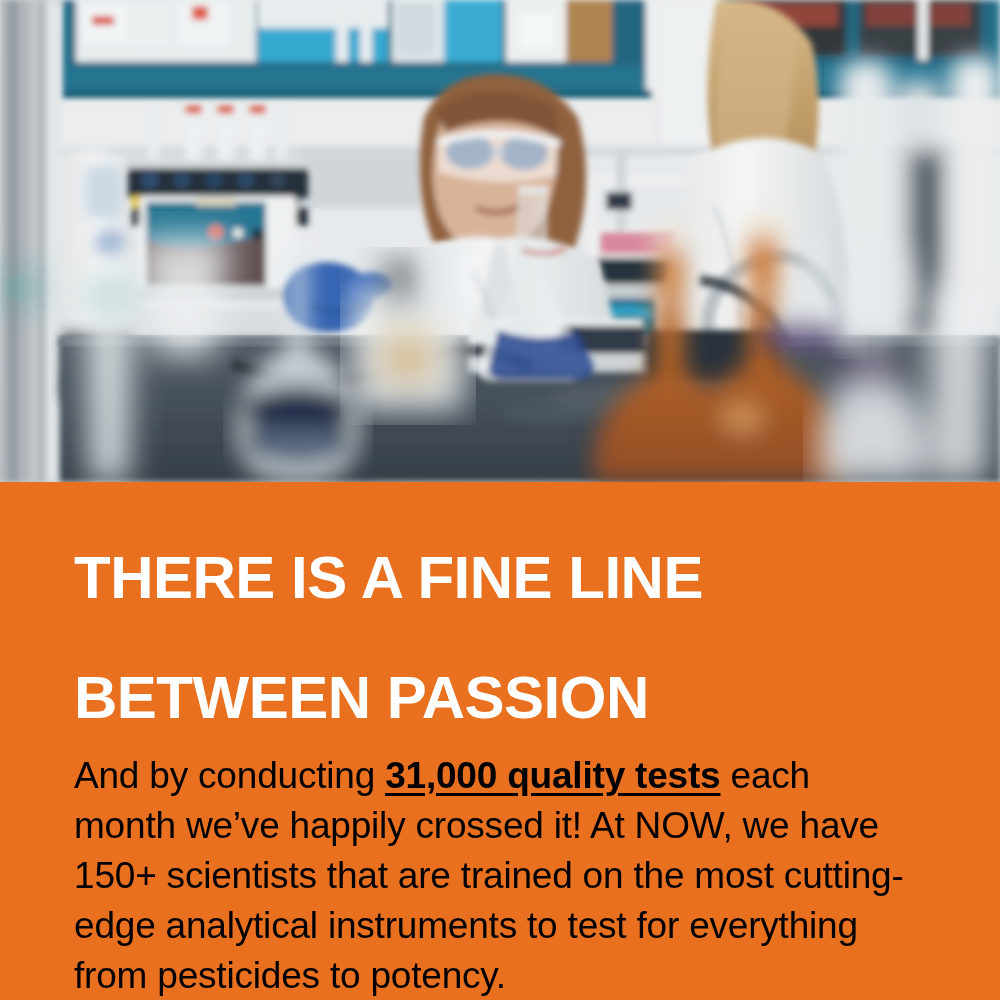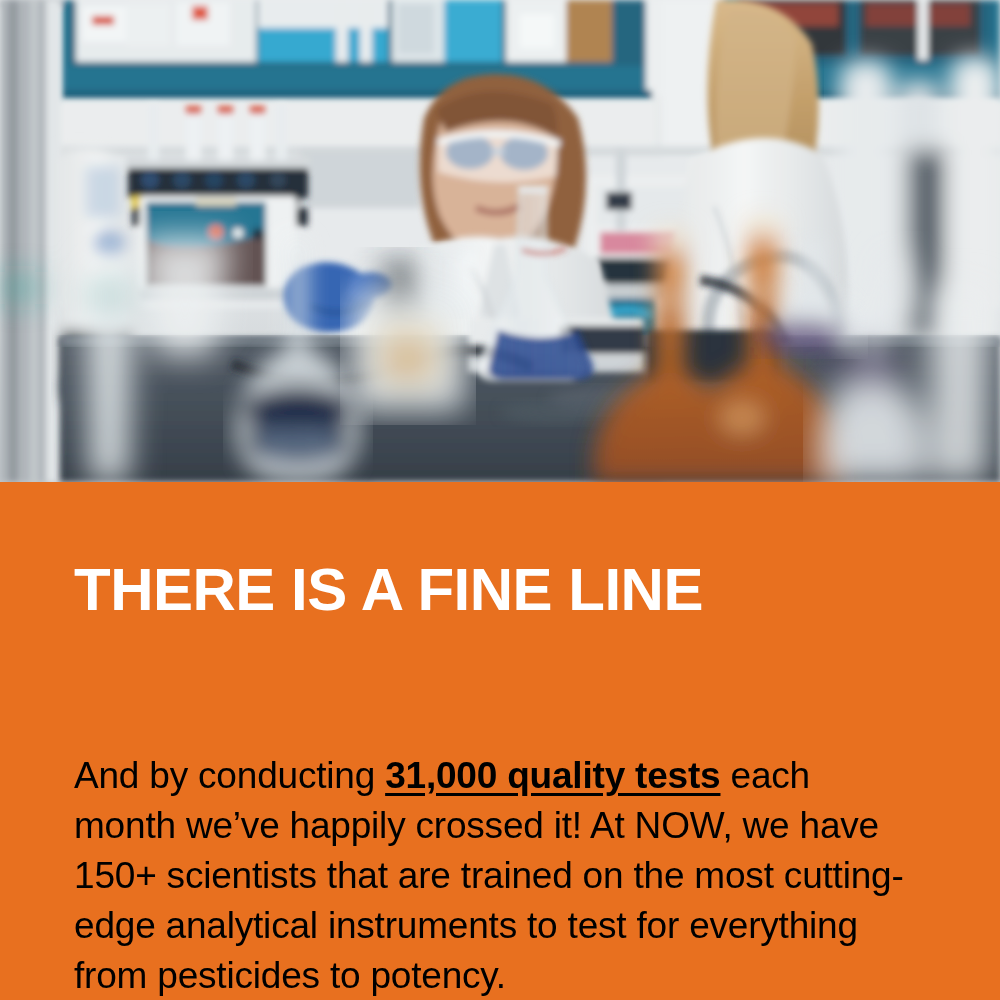--- a/index.html
+++ b/index.html
@@ -36,21 +36,21 @@
     position: absolute;
     left: 0; top: 482px;
     width: 1000px;
     height: 518px;
     background: #e8701f;
     overflow: hidden;
   }
   .headline {
     position: absolute;
     left: 74px;
-    top: 18px;
+    top: 6px;
     width: 880px;
     color: #ffffff;
     font-family: "Liberation Sans", sans-serif;
     font-weight: bold;
     font-size: 60px;
     line-height: 60px;
     letter-spacing: -0.5px;
     white-space: pre-line;
   }
   .headline .hl-line { display: block; }
@@ -381,18 +381,19 @@
 
       <rect x="0" y="0" width="1000" height="482" fill="#dfe3e7" opacity="0.05"></rect>
       <rect x="0" y="440" width="1000" height="42" fill="#2b3views" opacity="0"></rect>
     </svg>
   </div>
 
   <div class="panel">
 
     <div class="headline">
       <span class="hl-line">THERE IS A FINE LINE</span>
+      <span class="hl-line">BETWEEN PASSION</span>
     </div>
 
     <p class="body-copy"><span>And by conducting </span><span class="emph">31,000 quality tests</span><span> each month we’ve happily crossed it! At NOW, we have 150+ scientists that are trained on the most cutting-edge analytical instruments to test for everything from pesticides to potency.</span></p>
 
   </div>
 </div>
 
 </body></html>

